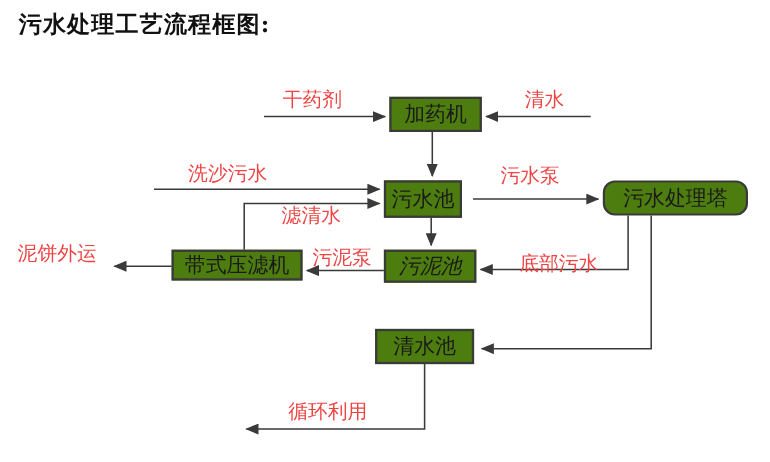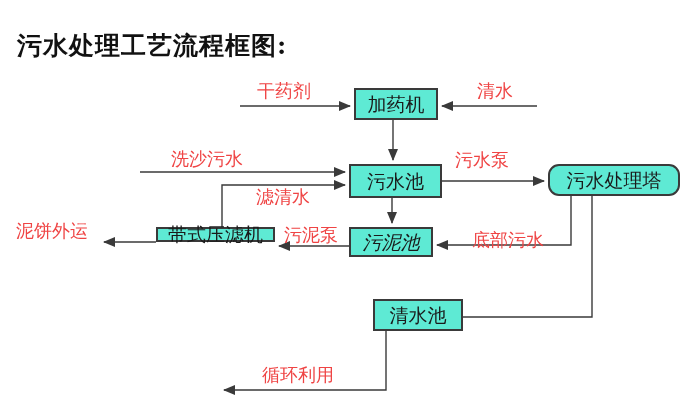--- a/index.html
+++ b/index.html
@@ -12,60 +12,60 @@
     width: 700px;
     height: 420px;
     background: #ffffff;
     overflow: hidden;
     font-family: "DejaVu Serif", "Liberation Serif", serif;
     color: #1a1a1a;
   }
   .page-title {
     position: absolute;
     left: 17px;
-    top: 29px;
-    font-size: 25px;
+    top: 8px;
+    font-size: 21px;
     font-weight: bold;
     letter-spacing: 1px;
     white-space: nowrap;
     color: #111111;
   }
   .edges-layer {
     position: absolute;
     left: 0;
     top: 0;
     width: 700px;
     height: 420px;
   }
   .node {
     position: absolute;
     box-sizing: border-box;
     border: 2px solid #3a3a3a;
-    background: #5eead4;
+    background: #4d7c0f;
     display: flex;
     align-items: center;
     justify-content: center;
     font-size: 19px;
     white-space: nowrap;
     line-height: 1;
   }
   .flow-label {
     position: absolute;
     font-size: 18px;
     white-space: nowrap;
     line-height: 1.1;
     color: #ef4444;
   }
   
   .n-dosing   { left: 354px; top: 88px;  width: 84px;  height: 32px; }
-  .n-sewage   { left: 349px; top: 164px; width: 93px;  height: 34px; }
+  .n-sewage   { left: 349px; top: 164px; width: 71px;  height: 34px; }
   .n-tower    { left: 548px; top: 164px; width: 132px; height: 32px; border-radius: 11px; }
-  .n-press    { left: 156px; top: 227px; width: 119px; height: 15px; }
+  .n-press    { left: 156px; top: 227px; width: 119px; height: 28px; }
   .n-sludge   { left: 349px; top: 227px; width: 84px;  height: 30px; font-style: italic; }
-  .n-clear    { left: 341px; top: 299px; width: 90px;  height: 32px; margin-left: 32px; }
+  .n-clear    { left: 341px; top: 299px; width: 90px;  height: 32px; }
   
   .l-dry      { left: 257px; top: 81px; }
   .l-clean    { left: 477px; top: 81px; }
   .l-sand     { left: 171px; top: 149px; }
   .l-swpump   { left: 455px; top: 150px; }
   .l-filtered { left: 256px; top: 187px; }
   .l-mudcake  { left: 16px;  top: 223px; font-family: Liberation Mono, monospace; }
   .l-slpump   { left: 284px; top: 225px; }
   .l-bottom   { left: 472px; top: 230px; }
   .l-recycle  { left: 262px; top: 365px; text-align: center; }

